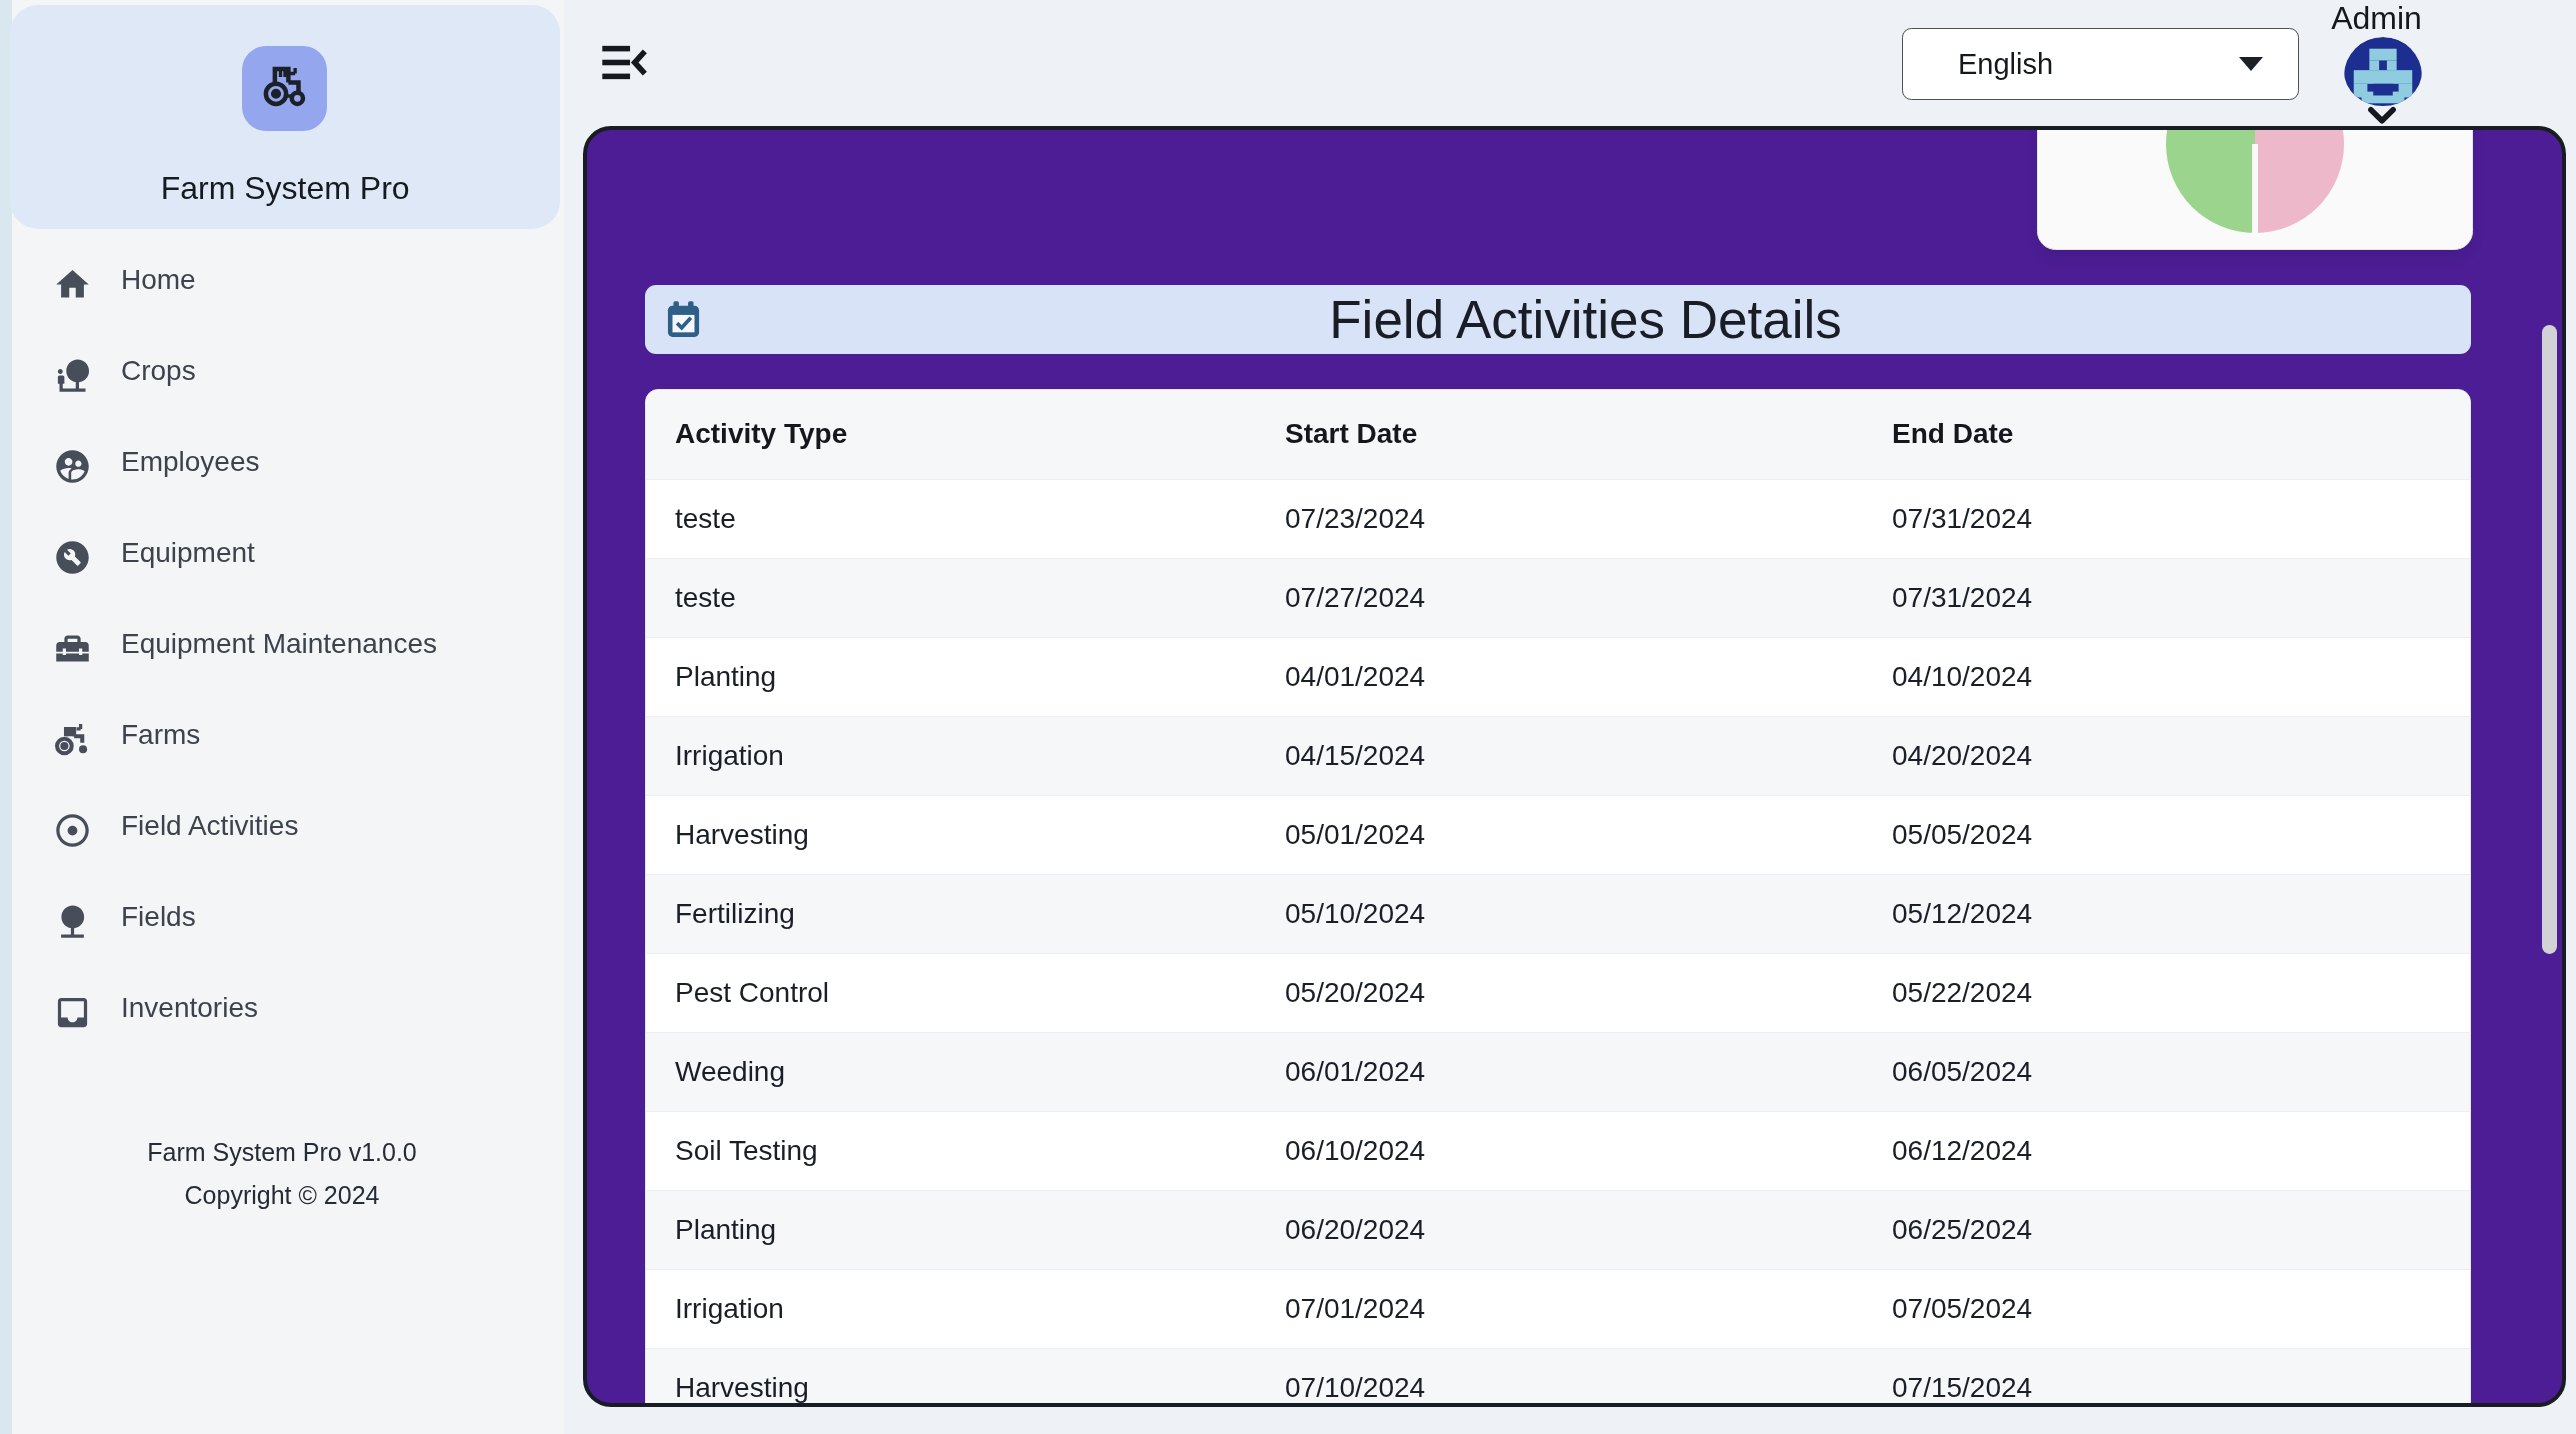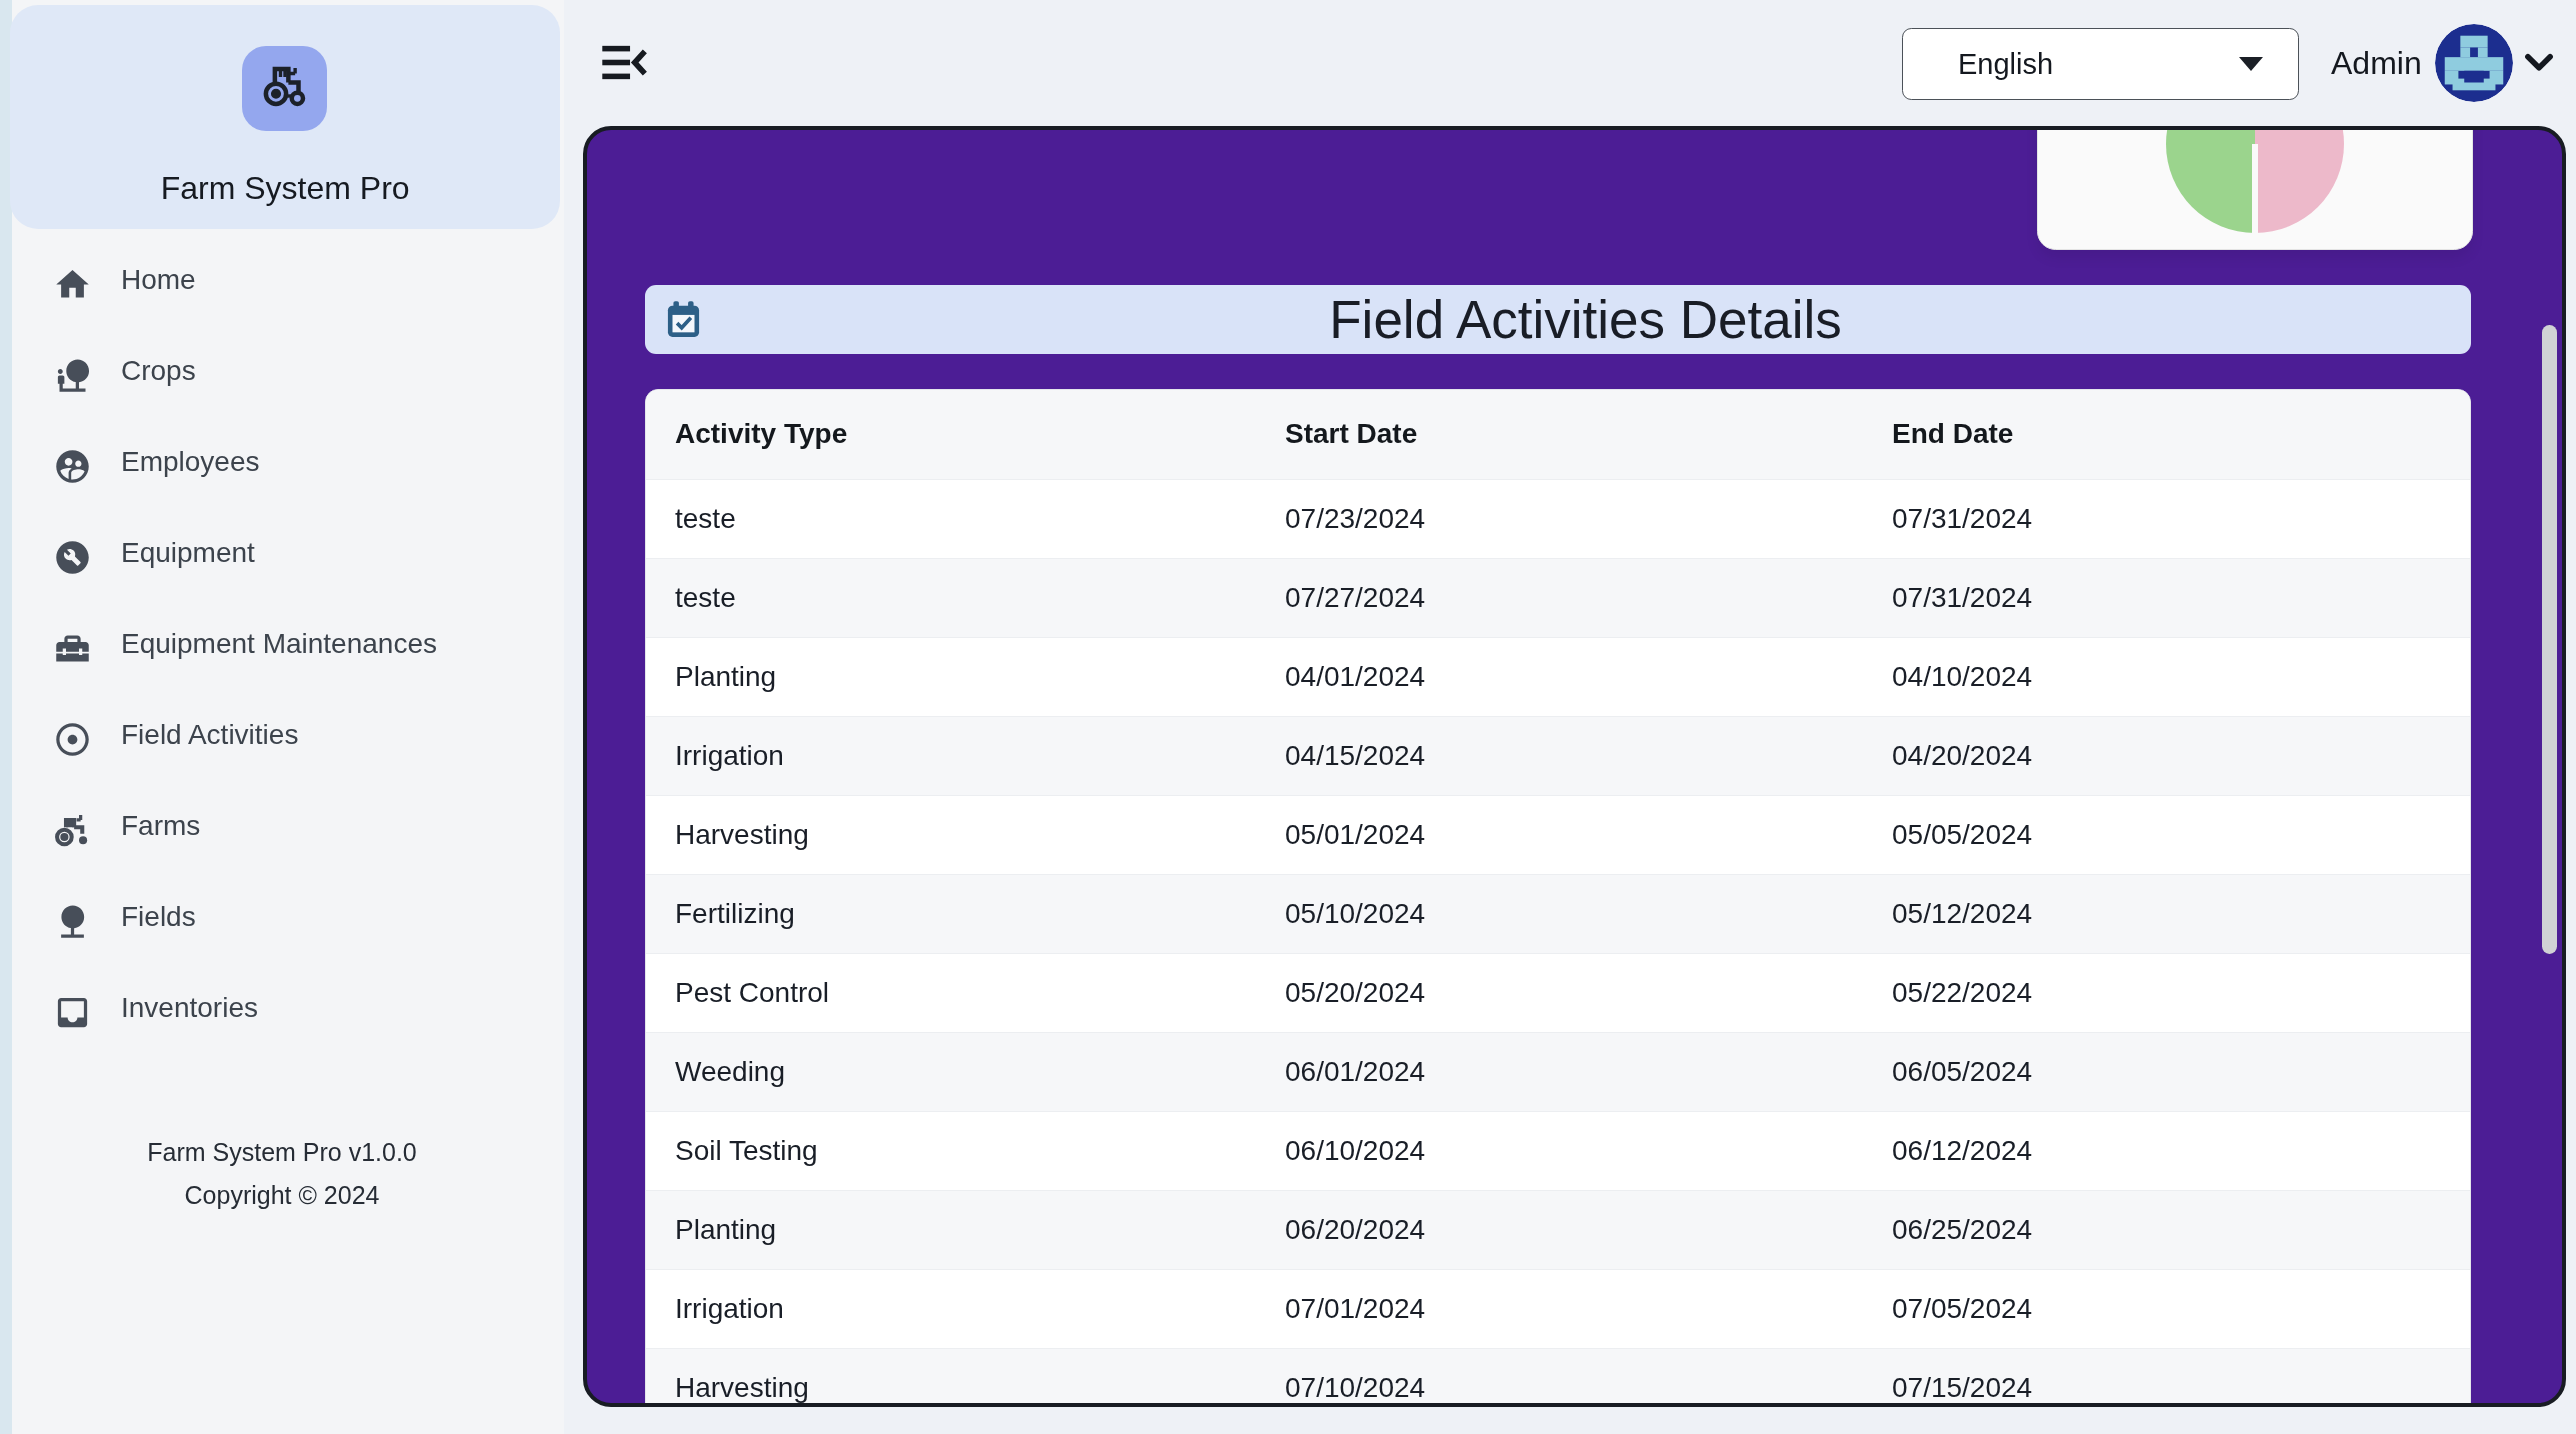--- a/index.html
+++ b/index.html
@@ -57,21 +57,21 @@
     position:absolute; left:1338px; top:28px; width:397px; height:72px;
     background:#ffffff; border:1.9px solid #4b5158; border-radius:9.3px;
     display:flex; align-items:center; cursor:pointer;
   }
   .lang-select .lang-value { margin-left:55px; font-size:29px; color:#14181f; flex:1; }
   .lang-select .select-arrow {
     margin-right:35px; width:0; height:0;
     border-left:12px solid transparent; border-right:12px solid transparent;
     border-top:14px solid #1b1f26;
   }
-  .user-cluster { position:absolute; left:1767px; top:0; height:126px; display:flex; align-items:center; }
+  .user-cluster { position:absolute; left:1767px; top:0; height:126px; display:flex; align-items:center;flex-direction:column; }
   .user-name { font-size:32px; color:#14181f; }
   .avatar { width:78px; height:78px; margin-left:13px; border-radius:50%; overflow:hidden; cursor:pointer; }
   .user-caret { margin-left:11px; display:flex; cursor:pointer; }
 
   
   .content-card {
     position:absolute; left:583px; top:126px; width:1983px; height:1281px;
     background:#4c1d95; border:4.6px solid #181c23; border-radius:28px;
     overflow:hidden;
   }
@@ -180,38 +180,38 @@
     <div class="nav-item">
       <span class="nav-icon">
         <svg width="39" height="39" viewBox="0 0 24 24" fill="#474e59">
             <path d="M18 16h-2v-1H8v1H6v-1H2v5h20v-5h-4v1zM20 8h-3V6c0-1.1-.9-2-2-2H9c-1.1 0-2 .9-2 2v2H4c-1.1 0-2 .9-2 2v4h4v-2h2v2h8v-2h2v2h4v-4c0-1.1-.9-2-2-2zm-5 0H9V6h6v2z"></path>
           </svg>
       </span>
       <span class="nav-label">Equipment Maintenances</span>
     </div>
     <div class="nav-item">
       <span class="nav-icon">
-        <svg width="39" height="39" viewBox="0 0 24 24" fill="#474e59">
-            <path d="M12 2C6.49 2 2 6.49 2 12s4.49 10 10 10 10-4.49 10-10S17.51 2 12 2zm0 18c-4.41 0-8-3.59-8-8s3.59-8 8-8 8 3.59 8 8-3.59 8-8 8zm3-8c0 1.66-1.34 3-3 3s-3-1.34-3-3 1.34-3 3-3 3 1.34 3 3z"></path>
-          </svg>
-      </span>
-      <span class="nav-label">Field Activities</span>
-    </div>
-    <div class="nav-item">
-      <span class="nav-icon">
         <svg width="39" height="39" viewBox="0 0 48 48" fill="none" stroke="#474e59" stroke-width="5">
           <path d="M16 20 v-9 h10 v9" fill="#474e59"></path>
           <path d="M29 11 h5 M34 11 v-6" stroke-width="4"></path>
           <path d="M26 20 h10 v8" fill="none"></path>
           <circle cx="14" cy="32" r="9"></circle>
           <circle cx="14" cy="32" r="2.5" fill="#474e59"></circle>
           <circle cx="37" cy="36" r="5" fill="#474e59" stroke="none"></circle>
         </svg>
       </span>
       <span class="nav-label">Farms</span>
+    </div>
+    <div class="nav-item">
+      <span class="nav-icon">
+        <svg width="39" height="39" viewBox="0 0 24 24" fill="#474e59">
+            <path d="M12 2C6.49 2 2 6.49 2 12s4.49 10 10 10 10-4.49 10-10S17.51 2 12 2zm0 18c-4.41 0-8-3.59-8-8s3.59-8 8-8 8 3.59 8 8-3.59 8-8 8zm3-8c0 1.66-1.34 3-3 3s-3-1.34-3-3 1.34-3 3-3 3 1.34 3 3z"></path>
+          </svg>
+      </span>
+      <span class="nav-label">Field Activities</span>
     </div>
     <div class="nav-item">
       <span class="nav-icon">
         <svg width="39" height="39" viewBox="0 0 24 24" fill="#474e59">
             <path d="M13 16.12c3.47-.41 6.17-3.36 6.17-6.95 0-3.87-3.13-7-7-7s-7 3.13-7 7c0 3.47 2.52 6.34 5.83 6.89V20H5v2h14v-2h-6v-3.88z"></path>
           </svg>
       </span>
       <span class="nav-label">Fields</span>
     </div>
     <div class="nav-item">

